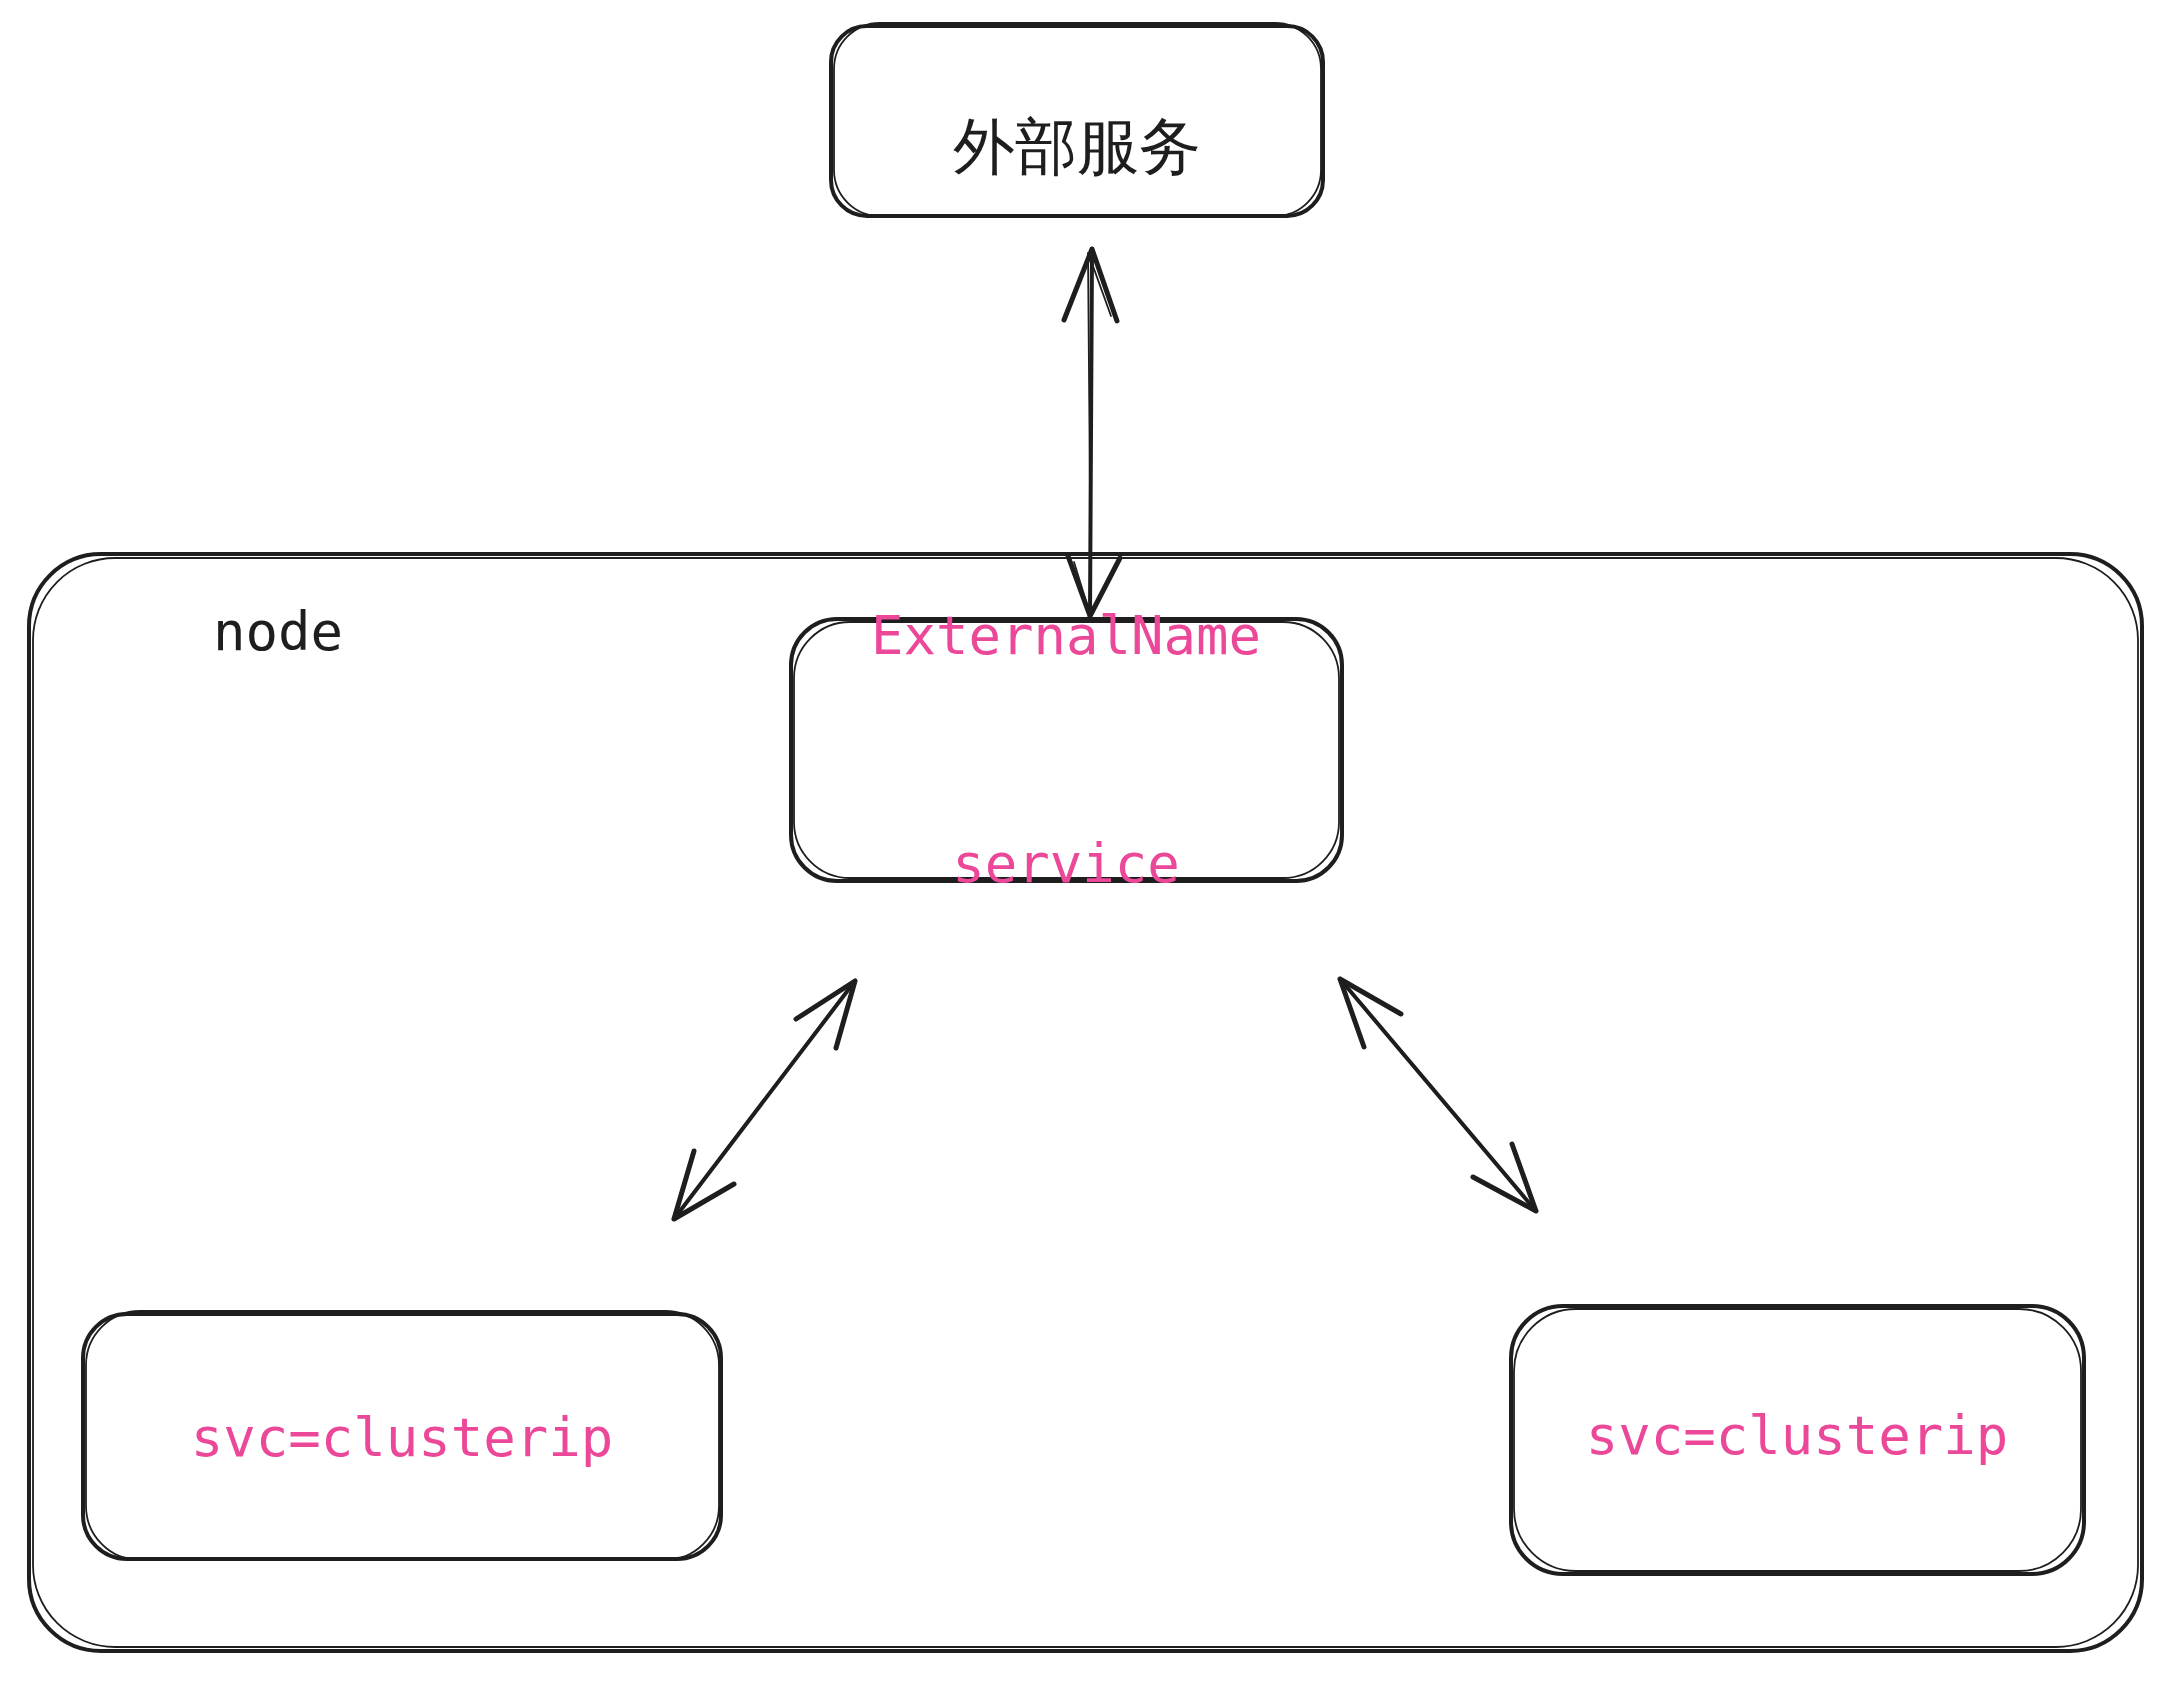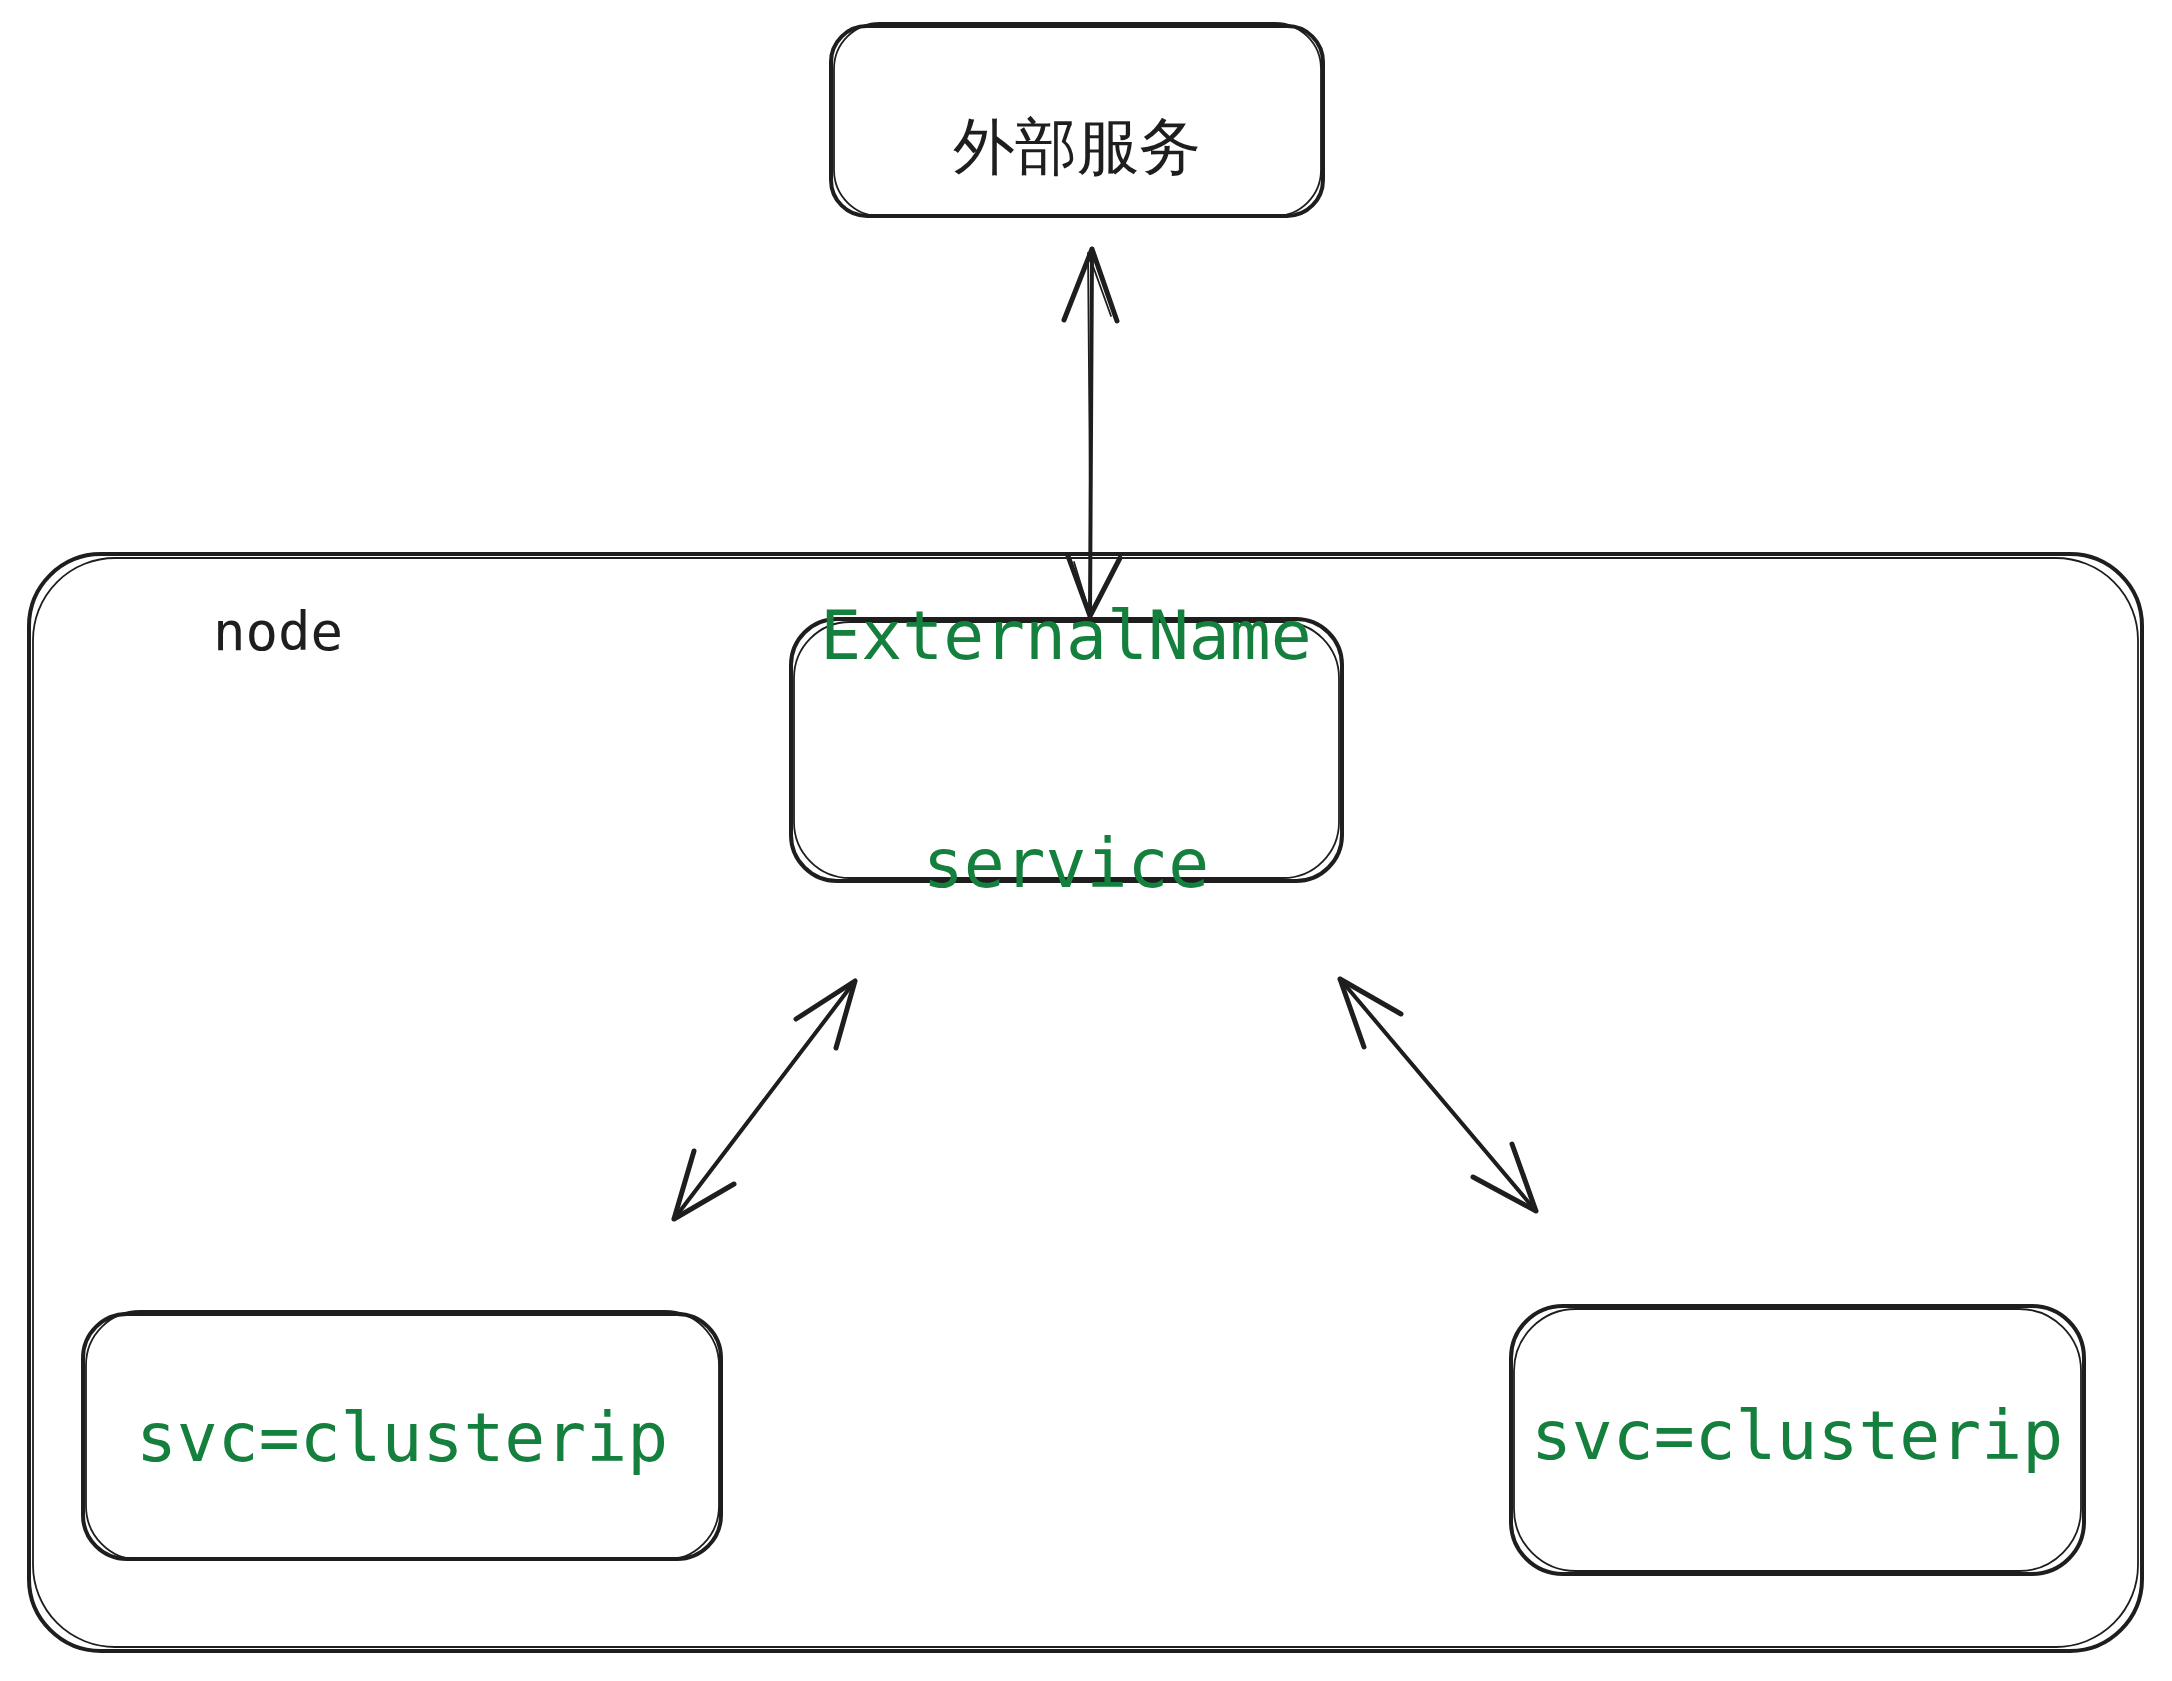--- a/index.html
+++ b/index.html
@@ -34,23 +34,23 @@
     fill:none;
     stroke:#1e1e1e;
     stroke-width:5;
     stroke-linecap:round;
     stroke-linejoin:round;
   }
   .label{
     position:absolute;
     transform:translate(-50%,-50%);
     font-family:"DejaVu Sans Mono", monospace;
-    font-size:68px;
+    font-size:54px;
     line-height:76px;
-    color:#15803d;
+    color:#ec4899;
     text-align:center;
     white-space:pre;
   }
   .label-cjk{
     position:absolute;
     transform:translate(-50%,-50%);
     font-family:"DejaVu Sans", sans-serif;
     font-size:62px;
     line-height:70px;
     color:#1e1e1e;

